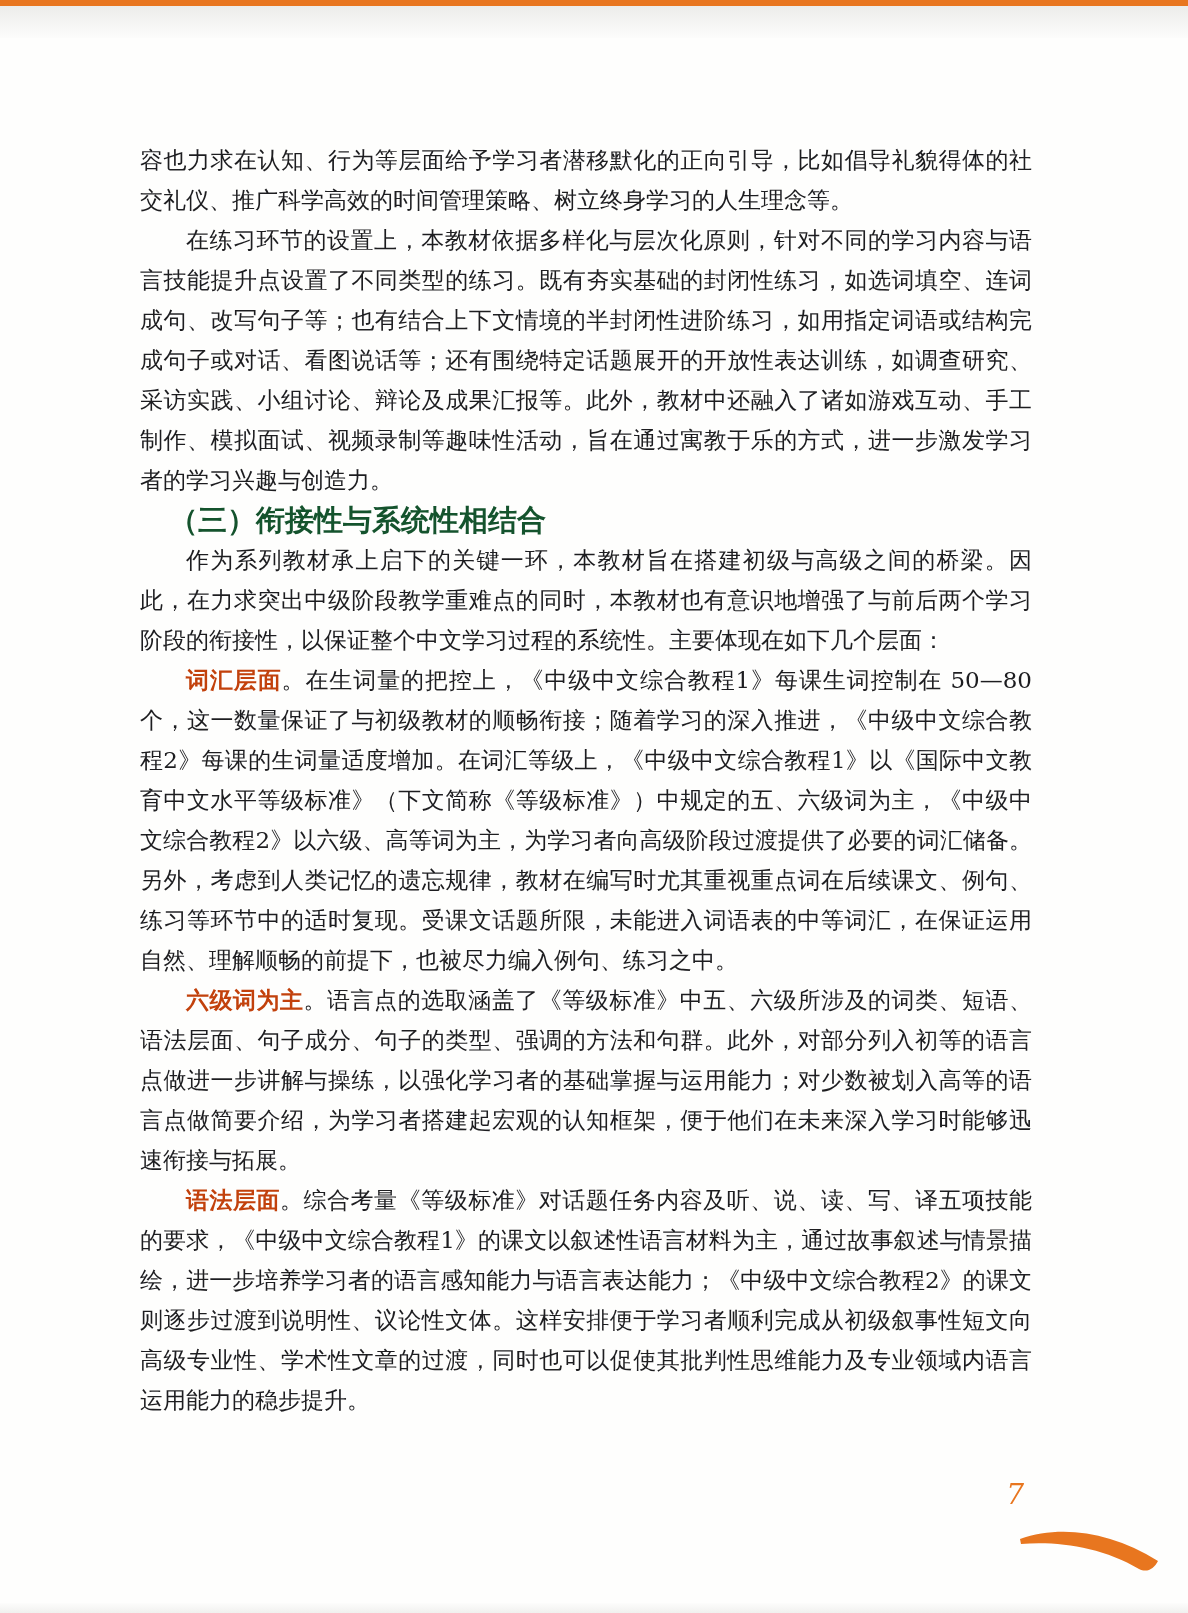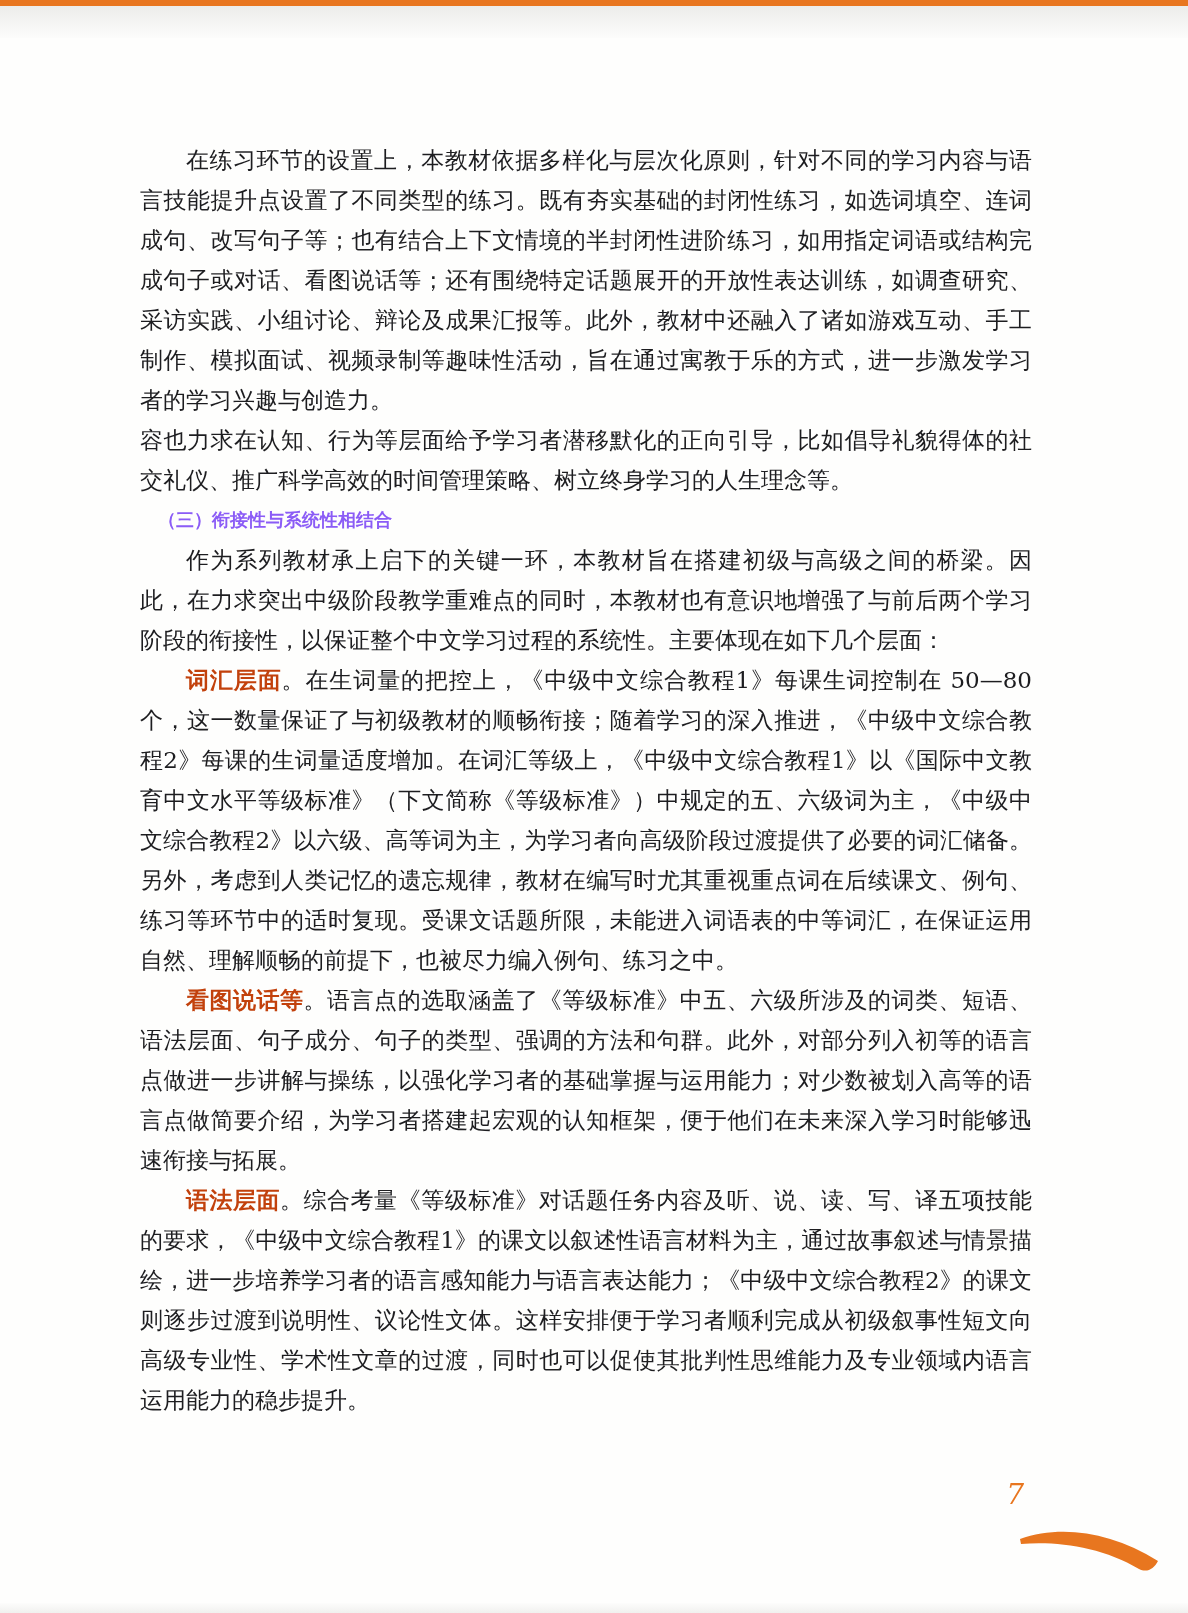--- a/index.html
+++ b/index.html
@@ -35,24 +35,24 @@
     width: 892px;
     font-size: 23px;
     line-height: 40px;
     text-align: justify;
   }
   .para { text-indent: 2em; }
   .para.continuation { text-indent: 0; }
   .section-heading {
     font-family: "DejaVu Sans", "Liberation Sans", sans-serif;
     font-weight: bold;
-    font-size: 18px;
+    font-size: 29px;
     line-height: 40px;
     text-indent: 1em;
-    color: #8b5cf6;
+    color: #14532d;
   }
   .lead {
     font-family: "DejaVu Sans", "Liberation Sans", sans-serif;
     font-weight: bold;
     color: #c2410c;
   }
   .page-number {
     position: absolute;
     right: 164px;
     top: 1478px;
@@ -70,26 +70,26 @@
   }
 </style>
 </head>
 <body>
 
 <div class="top-accent"></div>
 <div class="scan-band-top"></div>
 <div class="scan-band-bottom"></div>
 
 <main class="text-block">
+  <p class="para continuation">容也力求在认知、行为等层面给予学习者潜移默化的正向引导，比如倡导礼貌得体的社交礼仪、推广科学高效的时间管理策略、树立终身学习的人生理念等。</p>
   <p class="para">在练习环节的设置上，本教材依据多样化与层次化原则，针对不同的学习内容与语言技能提升点设置了不同类型的练习。既有夯实基础的封闭性练习，如选词填空、连词成句、改写句子等；也有结合上下文情境的半封闭性进阶练习，如用指定词语或结构完成句子或对话、看图说话等；还有围绕特定话题展开的开放性表达训练，如调查研究、采访实践、小组讨论、辩论及成果汇报等。此外，教材中还融入了诸如游戏互动、手工制作、模拟面试、视频录制等趣味性活动，旨在通过寓教于乐的方式，进一步激发学习者的学习兴趣与创造力。</p>
-  <p class="para continuation">容也力求在认知、行为等层面给予学习者潜移默化的正向引导，比如倡导礼貌得体的社交礼仪、推广科学高效的时间管理策略、树立终身学习的人生理念等。</p>
   <h3 class="section-heading">（三）衔接性与系统性相结合</h3>
   <p class="para">作为系列教材承上启下的关键一环，本教材旨在搭建初级与高级之间的桥梁。因此，在力求突出中级阶段教学重难点的同时，本教材也有意识地增强了与前后两个学习阶段的衔接性，以保证整个中文学习过程的系统性。主要体现在如下几个层面：</p>
   <p class="para"><span class="lead">词汇层面</span><span>。在生词量的把控上，《中级中文综合教程1》每课生词控制在 50—80 个，这一数量保证了与初级教材的顺畅衔接；随着学习的深入推进，《中级中文综合教程2》每课的生词量适度增加。在词汇等级上，《中级中文综合教程1》以《国际中文教育中文水平等级标准》（下文简称《等级标准》）中规定的五、六级词为主，《中级中文综合教程2》以六级、高等词为主，为学习者向高级阶段过渡提供了必要的词汇储备。另外，考虑到人类记忆的遗忘规律，教材在编写时尤其重视重点词在后续课文、例句、练习等环节中的适时复现。受课文话题所限，未能进入词语表的中等词汇，在保证运用自然、理解顺畅的前提下，也被尽力编入例句、练习之中。</span></p>
-  <p class="para"><span class="lead">看图说话等</span><span>。语言点的选取涵盖了《等级标准》中五、六级所涉及的词类、短语、语法层面、句子成分、句子的类型、强调的方法和句群。此外，对部分列入初等的语言点做进一步讲解与操练，以强化学习者的基础掌握与运用能力；对少数被划入高等的语言点做简要介绍，为学习者搭建起宏观的认知框架，便于他们在未来深入学习时能够迅速衔接与拓展。</span></p>
+  <p class="para"><span class="lead">六级词为主</span><span>。语言点的选取涵盖了《等级标准》中五、六级所涉及的词类、短语、语法层面、句子成分、句子的类型、强调的方法和句群。此外，对部分列入初等的语言点做进一步讲解与操练，以强化学习者的基础掌握与运用能力；对少数被划入高等的语言点做简要介绍，为学习者搭建起宏观的认知框架，便于他们在未来深入学习时能够迅速衔接与拓展。</span></p>
   <p class="para"><span class="lead">语法层面</span><span>。综合考量《等级标准》对话题任务内容及听、说、读、写、译五项技能的要求，《中级中文综合教程1》的课文以叙述性语言材料为主，通过故事叙述与情景描绘，进一步培养学习者的语言感知能力与语言表达能力；《中级中文综合教程2》的课文则逐步过渡到说明性、议论性文体。这样安排便于学习者顺利完成从初级叙事性短文向高级专业性、学术性文章的过渡，同时也可以促使其批判性思维能力及专业领域内语言运用能力的稳步提升。</span></p>
 </main>
 
 <span class="page-number">7</span>
 
 <svg class="corner-swoosh" viewBox="0 0 142 52" xmlns="http://www.w3.org/2000/svg" aria-hidden="true">
   <path d="M 2 16 C 42 2 92 8 140 38 C 136 46 129 50 121 46 C 84 24 40 18 3 21 Z" fill="#e8761f"></path>
 </svg>
 
 </body></html>

